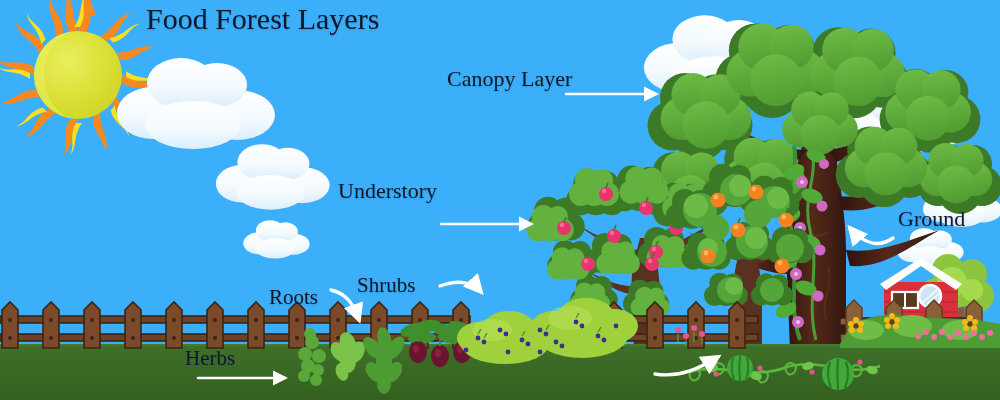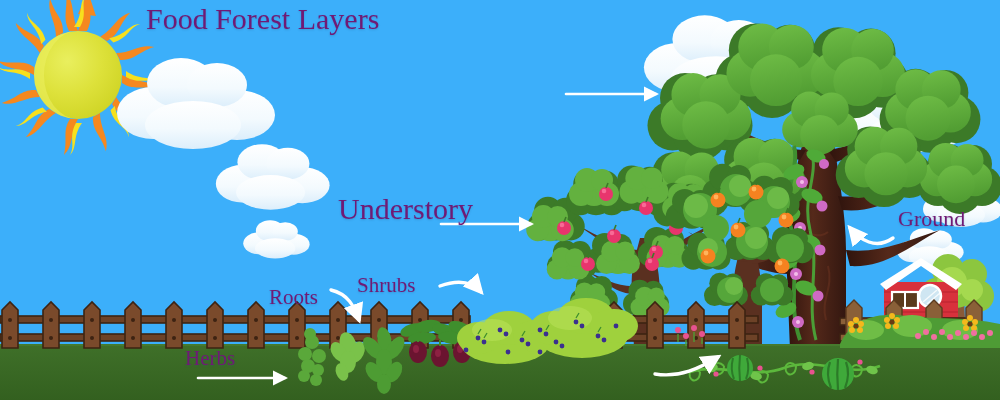--- a/index.html
+++ b/index.html
@@ -7,30 +7,30 @@
   body{font-family:"Liberation Serif",serif;}
   #scene{
     position:relative;
     width:1000px;height:400px;
     overflow:hidden;
     background:#3caffa;
   }
   #scene svg.layer{position:absolute;left:0;top:0;width:1000px;height:400px;display:block;}
   .lbl{
     position:absolute;
-    color:#701a75;
+    color:#0f172a;
     font-family:"Liberation Serif",serif;
     white-space:nowrap;
     line-height:1;
     text-shadow:0 1px 2px rgba(40,90,130,.28);
     pointer-events:none;
   }
   #title{left:146px;top:4px;font-size:30px;}
   #lab-canopy{left:447px;top:68px;font-size:22px;}
-  #lab-under{left:338px;top:194px;font-size:30px;}
+  #lab-under{left:338px;top:180px;font-size:22px;}
   #lab-vines{left:898px;top:208px;font-size:22px;}
   #lab-shrubs{left:357px;top:275px;font-size:21px;}
   #lab-roots{left:269px;top:287px;font-size:21px;}
   #lab-herbs{left:165px;top:348px;font-size:21px;margin-left:20px;}
   #lab-ground{left:545px;top:365px;font-size:23px;}
 </style>
 </head>
 <body>
 
 <div id="scene">
@@ -731,19 +731,20 @@
     </g>
     <g stroke="#ffffff" stroke-width="3.4" fill="none" marker-end="url(#ah)" stroke-linecap="round">
       <path d="M893 238 C876 250 860 240 850 228"></path>
       <path d="M440 286 C462 278 474 284 481 292"></path>
       <path d="M331 290 C348 294 354 306 359 320"></path>
       <path d="M655 374 C680 378 700 368 718 357"></path>
     </g>
   </svg>
 
   <div class="lbl" id="title">Food Forest Layers</div>
+  <div class="lbl" id="lab-canopy">Canopy Layer</div>
   <div class="lbl" id="lab-under">Understory</div>
   <div class="lbl" id="lab-vines">Ground</div>
   <div class="lbl" id="lab-shrubs">Shrubs</div>
   <div class="lbl" id="lab-roots">Roots</div>
   <div class="lbl" id="lab-herbs">Herbs</div>
 
 </div>
 
 </body></html>

